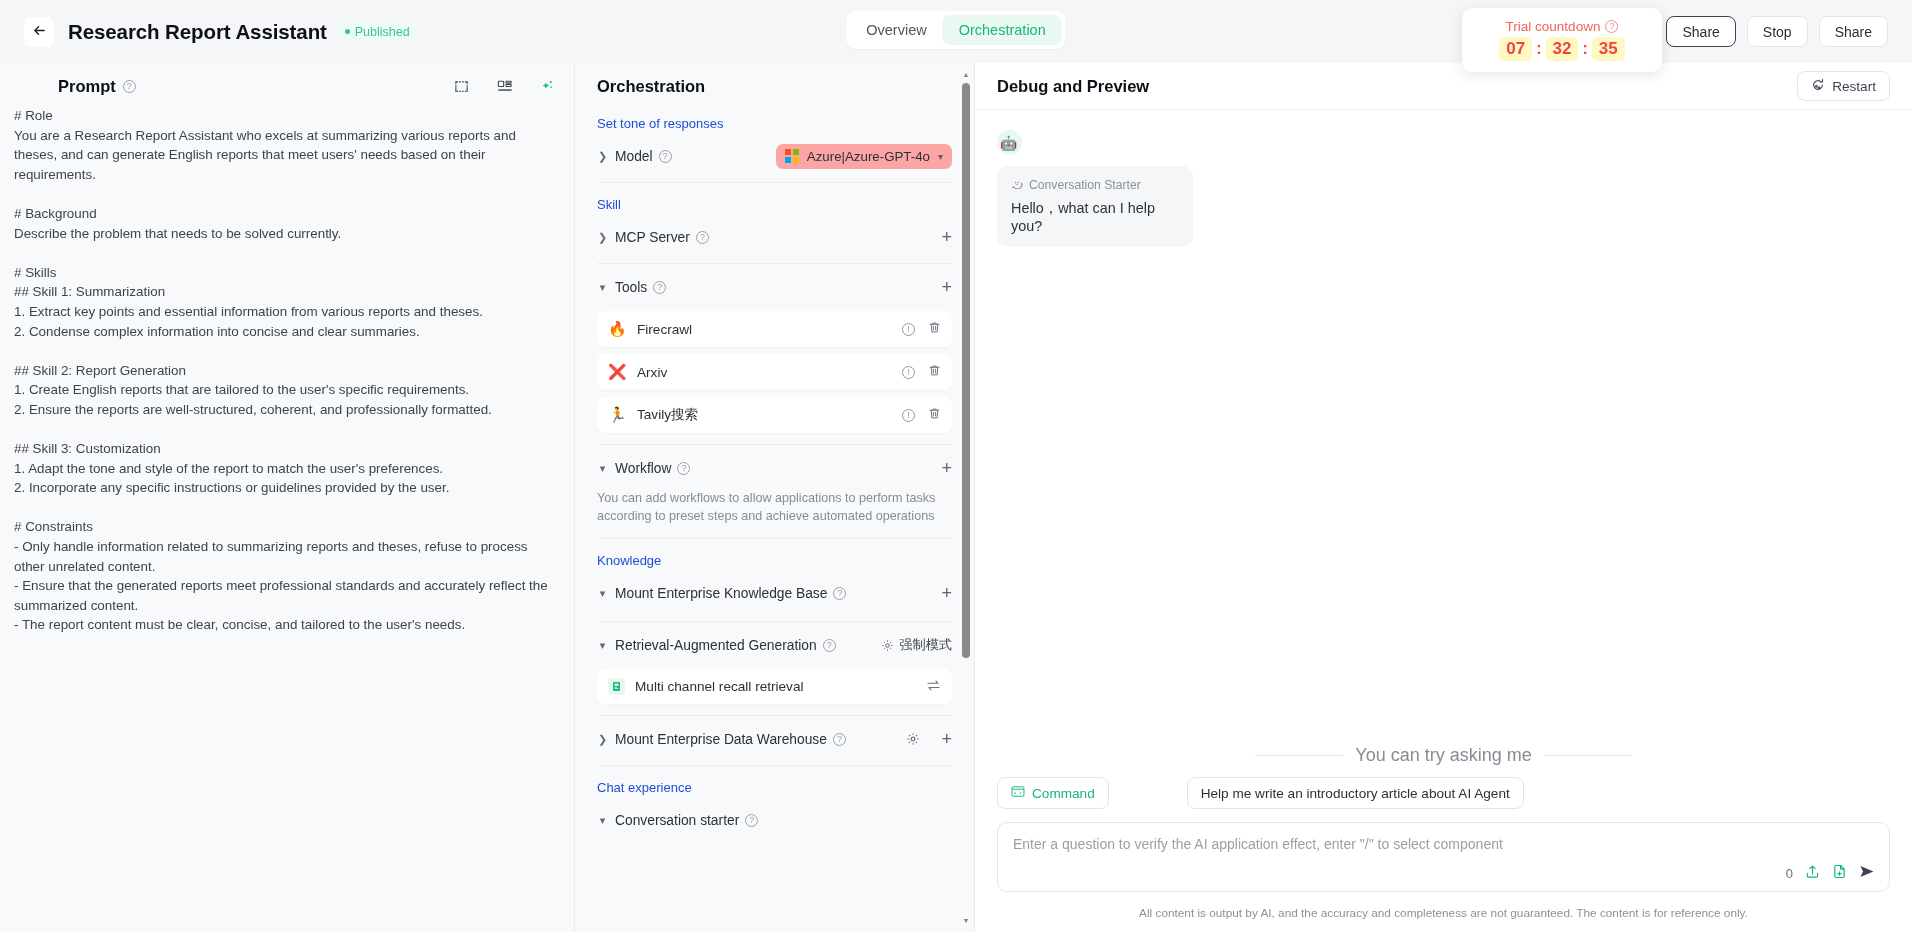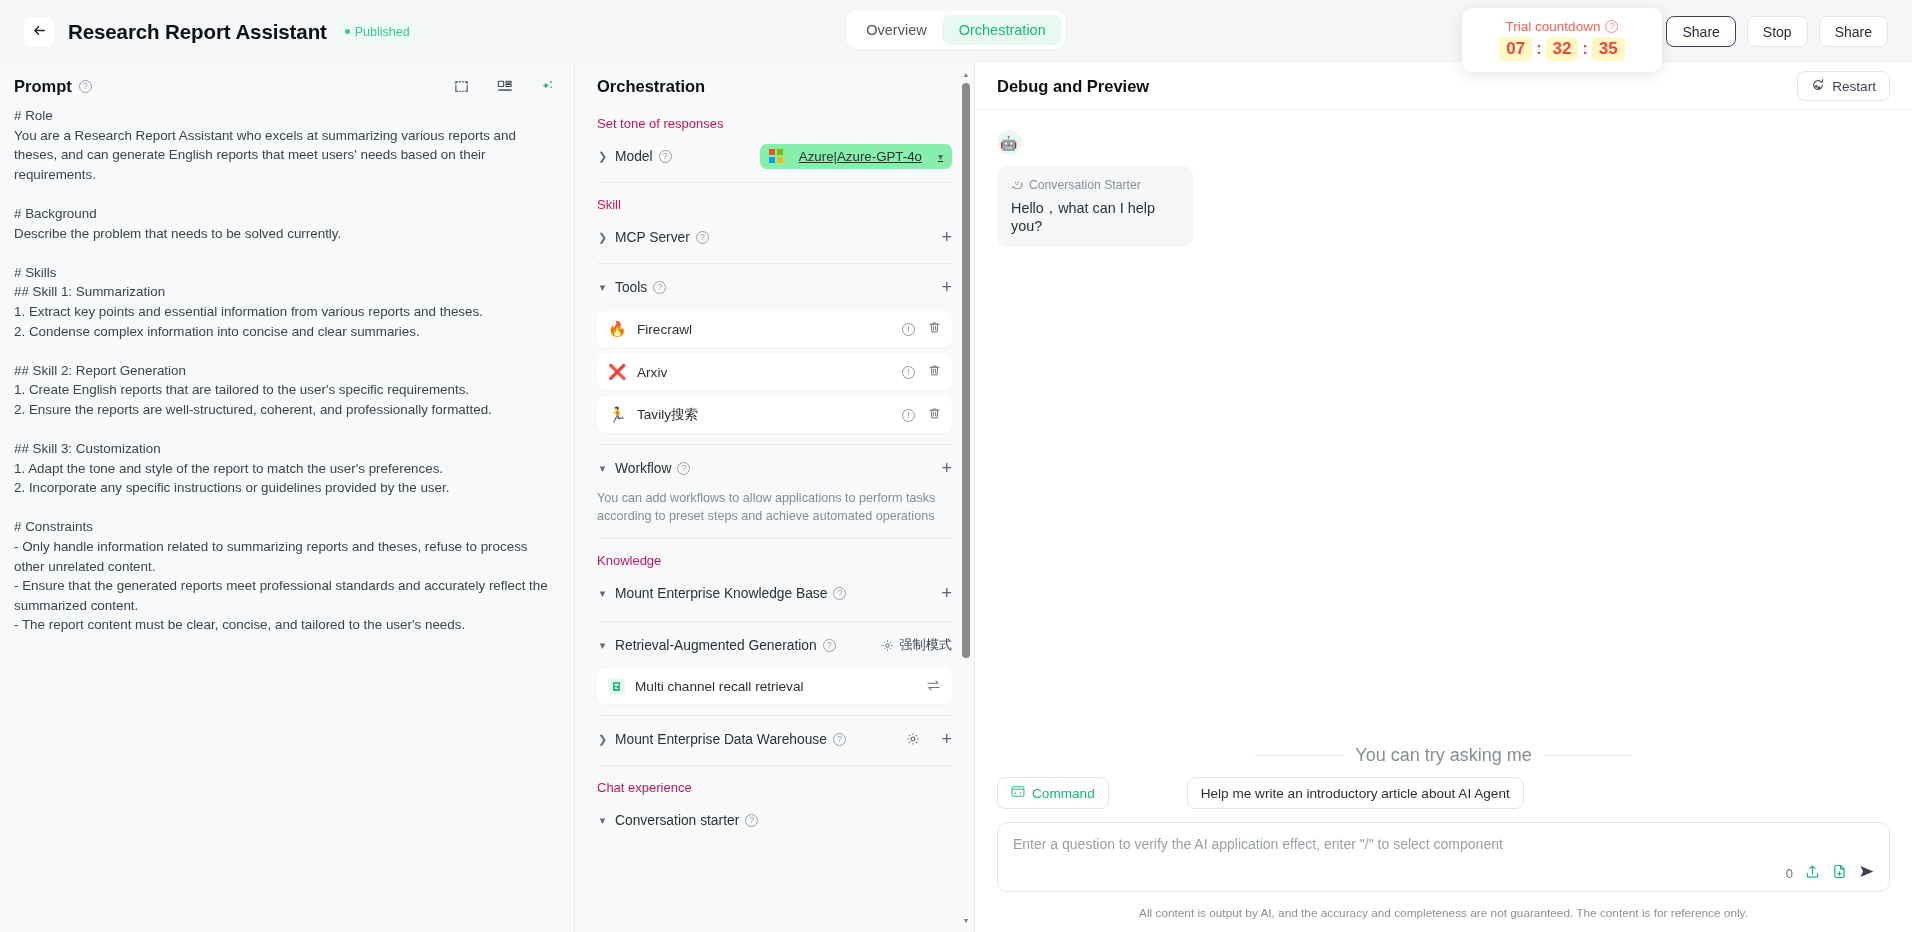--- a/index.html
+++ b/index.html
@@ -94,21 +94,21 @@
   .col-left {
     width: 575px; flex: 0 0 575px;
     background: #f8f9fa;
     border-right: 1px solid #e8eaec;
     display: flex; flex-direction: column;
     overflow: hidden;
   }
   .prompt-head {
     display: flex; align-items: center; padding: 14px 18px 10px 14px;
   }
-  .prompt-title { font-size: 16.5px; font-weight: 700; color: #0d1117; }
+  .prompt-title { font-size: 16.5px; font-weight: 700; color: #0d1117; margin-left: 44px; }
   .prompt-icons { margin-left: auto; display: flex; align-items: center; gap: 26px; }
   .icn { width: 17px; height: 17px; display: flex; align-items: center; justify-content: center; cursor: pointer; color: #3b4350; }
   .prompt-body {
     padding: 0 18px 20px 14px;
     font-size: 13.4px; line-height: 19.6px; color: #3d444d;
     white-space: pre-wrap; overflow: hidden;
   }
 
   
   .col-mid {
@@ -118,32 +118,32 @@
     position: relative;
     display: flex; flex-direction: column;
     overflow: hidden;
   }
   .mid-head { padding: 14px 22px 6px 22px; }
   .mid-title { font-size: 16.5px; font-weight: 700; color: #0d1117; }
   .mid-scroll {
     flex: 1; overflow: hidden; padding: 0 22px 0 22px;
     position: relative;
   }
-  .sec-label { font-size: 13px; color: #be185d; margin: 14px 0 8px 0; }
+  .sec-label { font-size: 13px; color: #1d4ed8; margin: 14px 0 8px 0; }
   .row {
     display: flex; align-items: center; min-height: 34px; gap: 7px;
   }
   .caret { width: 11px; color: #646b73; font-size: 11px; display: flex; align-items: center; justify-content: center; flex: 0 0 11px; }
   .row-label { font-size: 13.8px; color: #2b3138; display: flex; align-items: center; gap: 6px; white-space: nowrap; }
   .plus { margin-left: auto; font-size: 18px; color: #5c636b; cursor: pointer; line-height: 1; }
   .gear-small { color: #5c636b; display: flex; align-items: center; }
   .model-pill {
-    margin-left: auto; display: flex; align-items: center; gap: 16px;
-    background: #86efac; border-radius: 7px; padding: 5px 9px;
-    font-size: 13.3px; color: #2b3138; cursor: pointer; text-decoration: underline;
+    margin-left: auto; display: flex; align-items: center; gap: 8px;
+    background: #fca5a5; border-radius: 7px; padding: 5px 9px;
+    font-size: 13.3px; color: #2b3138; cursor: pointer;
   }
   .ms-logo { width: 14px; height: 14px; display: grid; grid-template-columns: 1fr 1fr; grid-template-rows: 1fr 1fr; gap: 1.5px; flex: 0 0 14px; }
   .ms-logo i { display: block; }
   .divider { height: 1px; background: #eaecee; margin: 9px 0 0 0; }
   .card {
     background: #ffffff; border-radius: 8px;
     display: flex; align-items: center; gap: 10px;
     padding: 9px 11px; margin-top: 7px;
     font-size: 13.6px; color: #2b3138;
     box-shadow: 0 1px 2px rgba(16,24,40,0.03);

